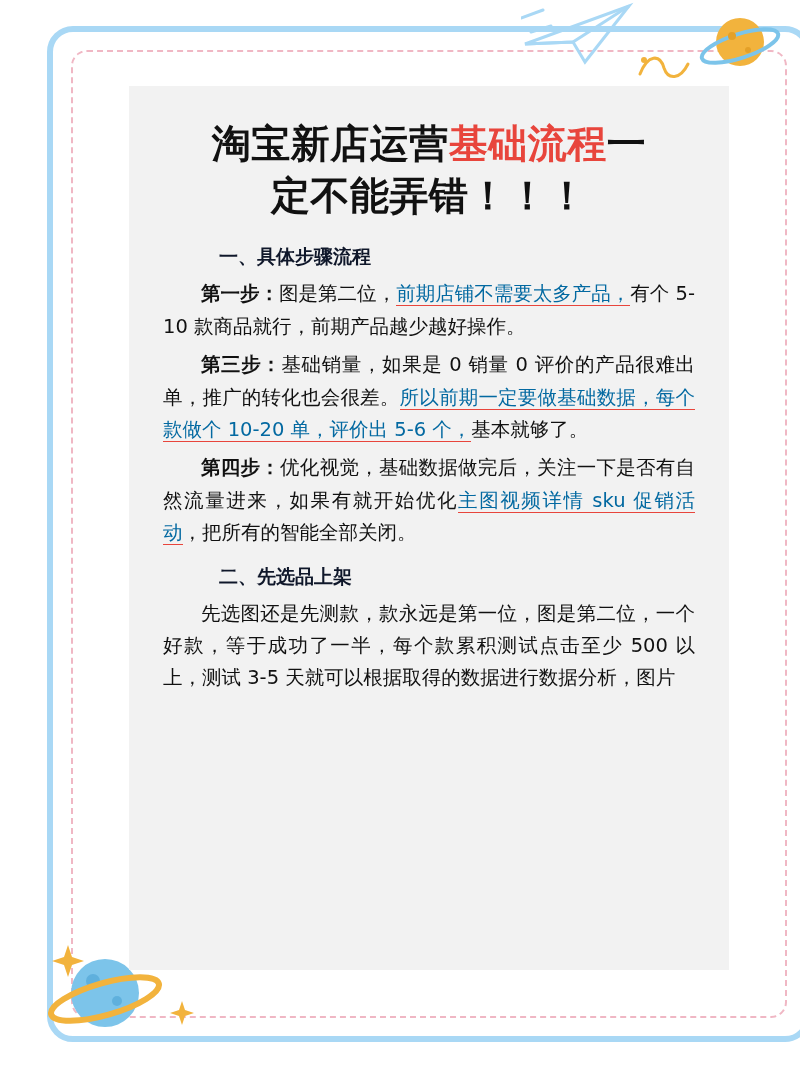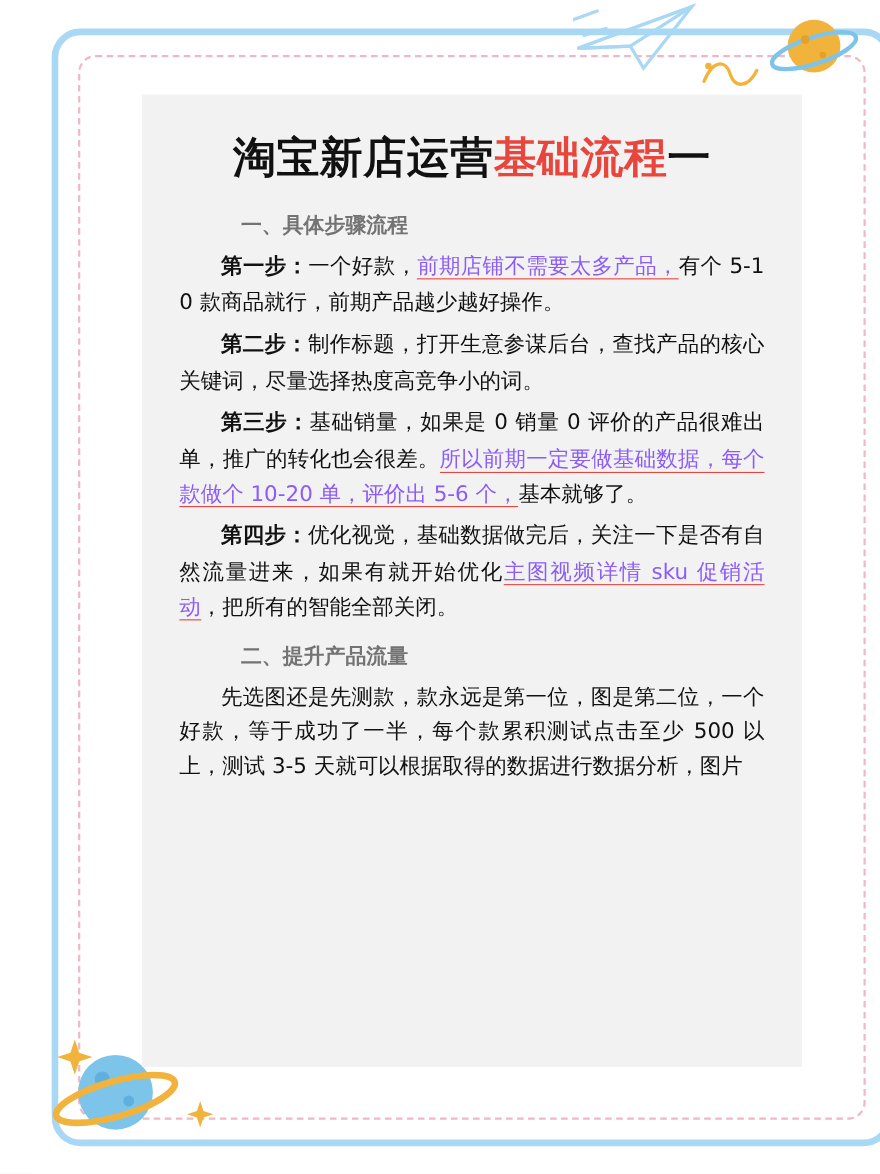--- a/index.html
+++ b/index.html
@@ -68,41 +68,41 @@
     letter-spacing: 0.5px;
   }
   .doc-title .hl {
     color: #e8453c;
   }
 
   .h2 {
     font-family: "DejaVu Sans", sans-serif;
     font-weight: bold;
     font-size: 19px;
-    color: #737373;
+    color: #0f172a;
     margin: 16px 0 8px 0;
     padding-left: 56px;
   }
 
   .para {
     font-family: "DejaVu Sans", sans-serif;
     font-size: 19.5px;
     line-height: 1.62;
     color: #111111;
     margin: 0 0 6px 0;
     text-indent: 38px;
     text-align: justify;
     word-break: break-all;
   }
   .para b {
     font-weight: bold;
     font-family: Liberation Mono, monospace;
   }
   .red-u {
-    color: #8b5cf6;
+    color: #0369a1;
     border-bottom: 1.5px solid #e8453c;
   }
 
   
   .planet-top {
     position: absolute;
     right: 22px;
     top: 6px;
     width: 86px;
     height: 86px;
@@ -179,31 +179,30 @@
 
   <svg class="sparkle-a" viewBox="0 0 34 34">
     <path d="M17 1 L21 13 L33 17 L21 21 L17 33 L13 21 L1 17 L13 13 Z" fill="#f2b33d"></path>
   </svg>
   <svg class="sparkle-b" viewBox="0 0 26 26">
     <path d="M13 1 L16 10 L25 13 L16 16 L13 25 L10 16 L1 13 L10 10 Z" fill="#f2b33d"></path>
   </svg>
 
   <div class="sheet">
 
-    <h1 class="doc-title"><span>淘宝新店运营</span><span class="hl">基础流程</span><span>一</span><br></h1>
+    <h1 class="doc-title"><span>淘宝新店运营</span><span class="hl">基础流程</span><span>一</span><br><span>定不能弄错！！！</span></h1>
 
     <div class="h2">一、具体步骤流程</div>
 
-    <p class="para"><b>第一步：</b><span>一个好款，</span><span class="red-u">前期店铺不需要太多产品，</span><span>有个 5-10 款商品就行，前期产品越少越好操作。</span></p>
-
-    <p class="para"><b>第二步：</b><span>制作标题，打开生意参谋后台，查找产品的核心关键词，尽量选择热度高竞争小的词。</span></p>
+    <p class="para"><b>第一步：</b><span>图是第二位，</span><span class="red-u">前期店铺不需要太多产品，</span><span>有个 5-10 款商品就行，前期产品越少越好操作。</span></p>
+
 
     <p class="para"><b>第三步：</b><span>基础销量，如果是 0 销量 0 评价的产品很难出单，推广的转化也会很差。</span><span class="red-u">所以前期一定要做基础数据，每个款做个 10-20 单，评价出 5-6 个，</span><span>基本就够了。</span></p>
 
     <p class="para"><b>第四步：</b><span>优化视觉，基础数据做完后，关注一下是否有自然流量进来，如果有就开始优化</span><span class="red-u">主图视频详情 sku 促销活动</span><span>，把所有的智能全部关闭。</span></p>
 
 
-    <div class="h2">二、提升产品流量</div>
+    <div class="h2">二、先选品上架</div>
 
     <p class="para">先选图还是先测款，款永远是第一位，图是第二位，一个好款，等于成功了一半，每个款累积测试点击至少 500 以上，测试 3-5 天就可以根据取得的数据进行数据分析，图片</p>
 
   </div>
 </div>
 
 </body></html>

